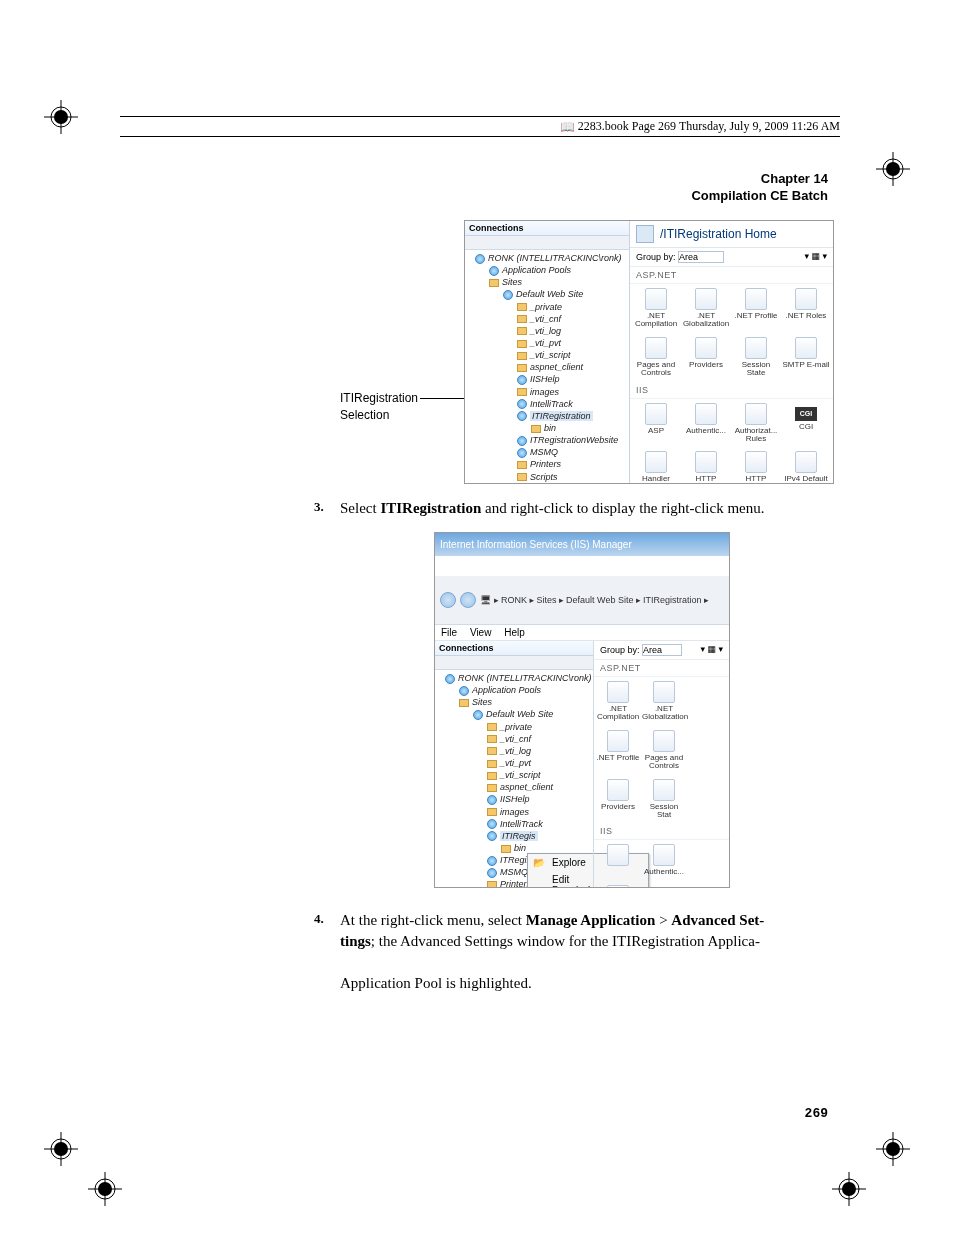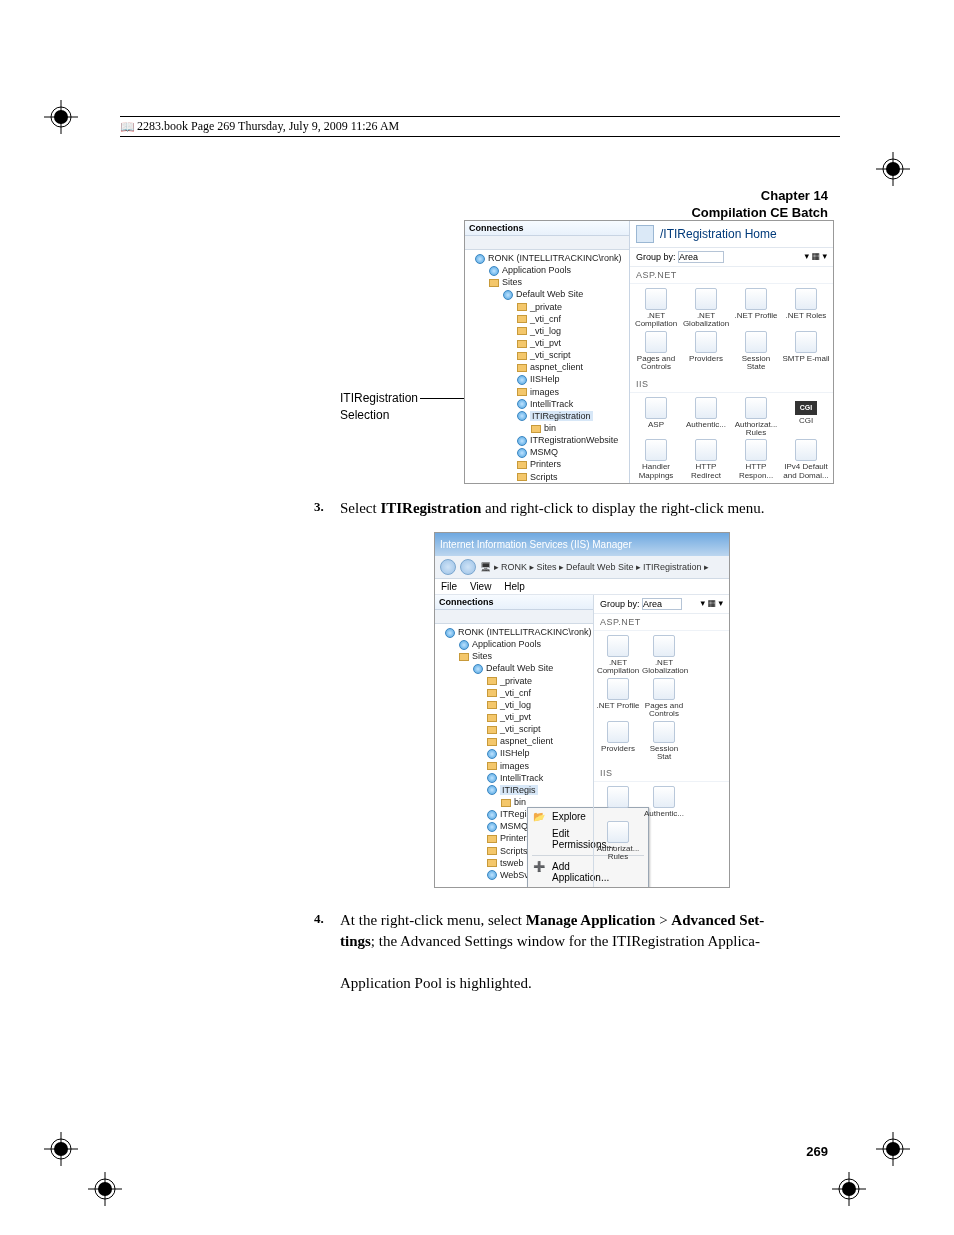--- a/index.html
+++ b/index.html
@@ -23,27 +23,28 @@
 
   .bookheader {
     position: absolute;
     left: 120px;
     top: 116px;
     font-size: 12px;
     border-top: 0.5px solid #000;
     border-bottom: 0.5px solid #000;
     padding: 2px 0;
     width: 720px;
+    text-align: right;
   }
   .bookheader .icon { display:inline-block; width:14px; height:14px; vertical-align:middle; }
 
   .runninghead {
     position: absolute;
     right: 126px;
-    top: 188px;
+    top: 171px;
     text-align: right;
     font-family: Arial, sans-serif;
     font-weight: bold;
     font-size: 13px;
     line-height: 1.3;
   }
 
   .callout1 {
     position: absolute;
     left: 340px;
@@ -82,36 +83,36 @@
     width: 296px;
     height: 356px;
     border: 1px solid #999;
     font-family: "Segoe UI", Tahoma, sans-serif;
     font-size: 9px;
     background: #fff;
     overflow:hidden;
   }
   .pane-title { background: linear-gradient(#f7fbff,#e8f1fb); border-bottom:1px solid #c8d4e3; padding:2px 4px; font-weight:bold; }
   .tree { padding:2px 4px; line-height:1.35; color:#222; }
-  .tree .node { white-space: nowrap; }
+  .tree .node { white-space: nowrap; font-style: italic; }
   .tree .n1 { padding-left: 6px; }
   .tree .n2 { padding-left: 20px; }
   .tree .n3 { padding-left: 34px; }
   .tree .n4 { padding-left: 48px; }
   .tree .n5 { padding-left: 62px; }
   .ficon { display:inline-block; width:10px; height:8px; background:#f4c76b; border:1px solid #c89a3a; margin-right:3px; vertical-align:middle; }
   .gicon { display:inline-block; width:10px; height:10px; border-radius:50%; background:radial-gradient(#bfe3ff,#4da3e0); border:1px solid #3a86c2; margin-right:3px; vertical-align:middle; }
   .sel { background:#d7e7f7; padding:0 2px; }
   .content-pane { position:absolute; left:164px; top:0; right:0; bottom:0; border-left:1px solid #c8d4e3; }
   .title-row { padding:4px 6px; font-size:12px; color:#003a7a; border-bottom:1px solid #e0e6ee; display:flex; align-items:center; gap:6px; }
   .homeicon { width:18px; height:18px; background:#dbe9f7; border:1px solid #9bb7d3; }
   .grouprow { padding:3px 6px; border-bottom:1px solid #e8edf3; font-size:9px; }
   .grouprow input { font-size:9px; border:1px solid #b5c4d6; background:#fff; }
   .cat { padding:3px 6px; font-size:9px; letter-spacing:0.5px; color:#666; border-bottom:1px solid #eef2f7;}
-  .icongrid { display:flex; flex-wrap:wrap; padding:4px 2px; gap:2px 2px; }
+  .icongrid { display:flex; flex-wrap:wrap; padding:4px 2px; gap:8px 2px; }
   .item { width:48px; text-align:center; font-size:8px; line-height:1.05; color:#333; }
   .item .ibox { width:22px; height:22px; margin:0 auto 2px; border:1px solid #b9c8da; background:linear-gradient(#fff,#e6eef7); border-radius:2px; }
   .cgi { background:#333; color:#fff; font-weight:bold; font-size:7px; display:inline-flex; align-items:center; justify-content:center; width:22px; height:14px; margin:4px auto 2px; }
 
   .ctxmenu {
     position:absolute; left:92px; top:212px; width:122px; background:#f6f6f6; border:1px solid #9aa6b3; font-size:10px; box-shadow:1px 1px 2px rgba(0,0,0,.25);
   }
   .ctxmenu .mi { padding:3px 22px 3px 24px; position:relative; }
   .ctxmenu .sep { border-top:1px solid #d0d6dd; margin:2px 4px; }
   .mi .mi-icon { position:absolute; left:5px; top:3px; width:12px; height:12px; }
@@ -131,28 +132,28 @@
     top: 0;
     font-weight: bold;
     font-size: 13px;
   }
   .step3 { top: 498px; }
   .step4 { top: 910px; }
 
   .pagenum {
     position: absolute;
     right: 126px;
-    top: 1144px;
-    font-family: Liberation Sans, sans-serif;
+    top: 1106px;
+    font-family: Liberation Mono, monospace;
     font-weight: bold;
     font-size: 13px;
   }
 
   .fig2 .titlebar { background:linear-gradient(#6ea8e0,#bcd6ef); color:#fff; font-size:10px; padding:6px 5px; }
-  .fig2 .navbar { background:#eef2f7; border-bottom:1px solid #d0dae5; padding:3px 5px; font-size:9px; color:#333; display:flex; align-items:center; gap:4px;}
+  .fig2 .navbar { background:#eef2f7; border-bottom:1px solid #d0dae5; padding:16px 5px; font-size:9px; color:#333; display:flex; align-items:center; gap:4px;margin-top:20px;}
   .navbtn { width:16px; height:16px; border-radius:50%; background:radial-gradient(#cfe3f7,#9cc2e6); border:1px solid #7aa6cf; display:inline-block;}
   .fig2 .menubar { padding:2px 6px; font-size:10px; border-bottom:1px solid #e0e6ee;}
   .fig2 .menubar span { margin-right:10px;margin-top:40px; }
   .fig2 .body { position:relative; height:300px; }
   .fig2 .left { position:absolute; left:0; top:0; bottom:0; width:158px; }
   .fig2 .right { position:absolute; left:158px; top:0; right:0; bottom:0; border-left:1px solid #d0dae5; }
   .fig2 .right .icongrid .item { width:44px; }
 </style>
 </head>
 <body>

